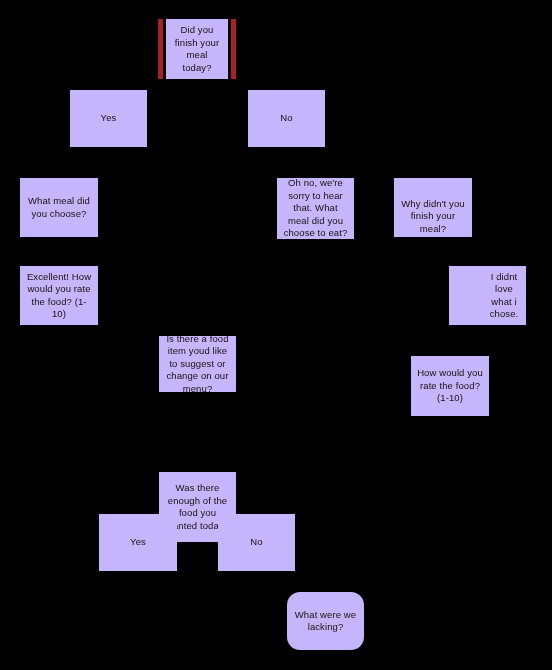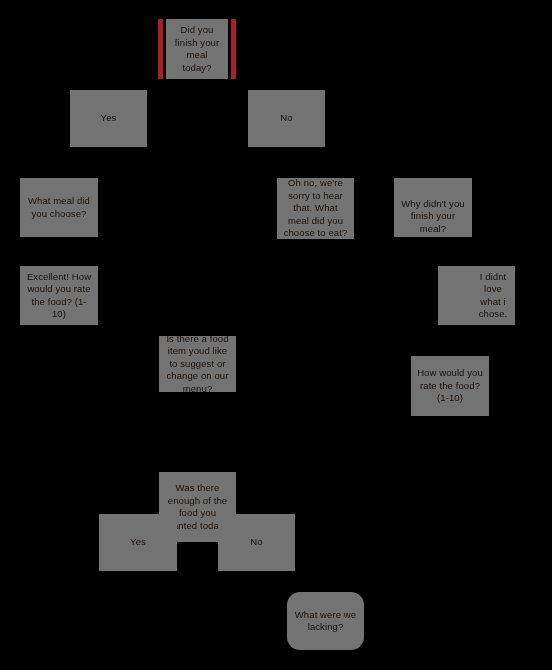--- a/index.html
+++ b/index.html
@@ -18,21 +18,21 @@
     overflow: hidden;
   }
   .node {
     position: absolute;
     box-sizing: border-box;
     display: flex;
     align-items: center;
     justify-content: center;
     text-align: center;
     color: #1a1008;
-    background: #737373;
+    background: #c4b5fd;
     font-family: "Liberation Sans", sans-serif;
     font-size: 9.5px;
     line-height: 12.5px;
     padding: 2px 5px;
     letter-spacing: 0.1px;
     overflow: hidden;
   }
   .node .label {
     display: block;
     width: 100%;
@@ -74,21 +74,21 @@
 
   <div class="node" style="left:394px; top:178px; width:78px; height:59px;align-items:flex-end;">
     <span class="label">Why didn't you finish your meal?</span>
   </div>
 
   <div class="node" style="left:20px; top:266px; width:78px; height:59px;">
     <span class="label">Excellent! How would you rate the food? (1-10)</span>
   </div>
 
 
-  <div class="node" style="left:438px; top:266px; width:77px; height:59px;padding-left:38px;">
+  <div class="node" style="left:449px; top:266px; width:77px; height:59px;padding-left:38px;">
     <span class="label">I didnt love what i chose.</span>
   </div>
 
   <div class="node" style="left:159px; top:336px; width:77px; height:56px;">
     <span class="label">Is there a food item youd like to suggest or change on our menu?</span>
   </div>
 
   <div class="node" style="left:411px; top:356px; width:78px; height:60px;">
     <span class="label">How would you rate the food? (1-10)</span>
   </div>

